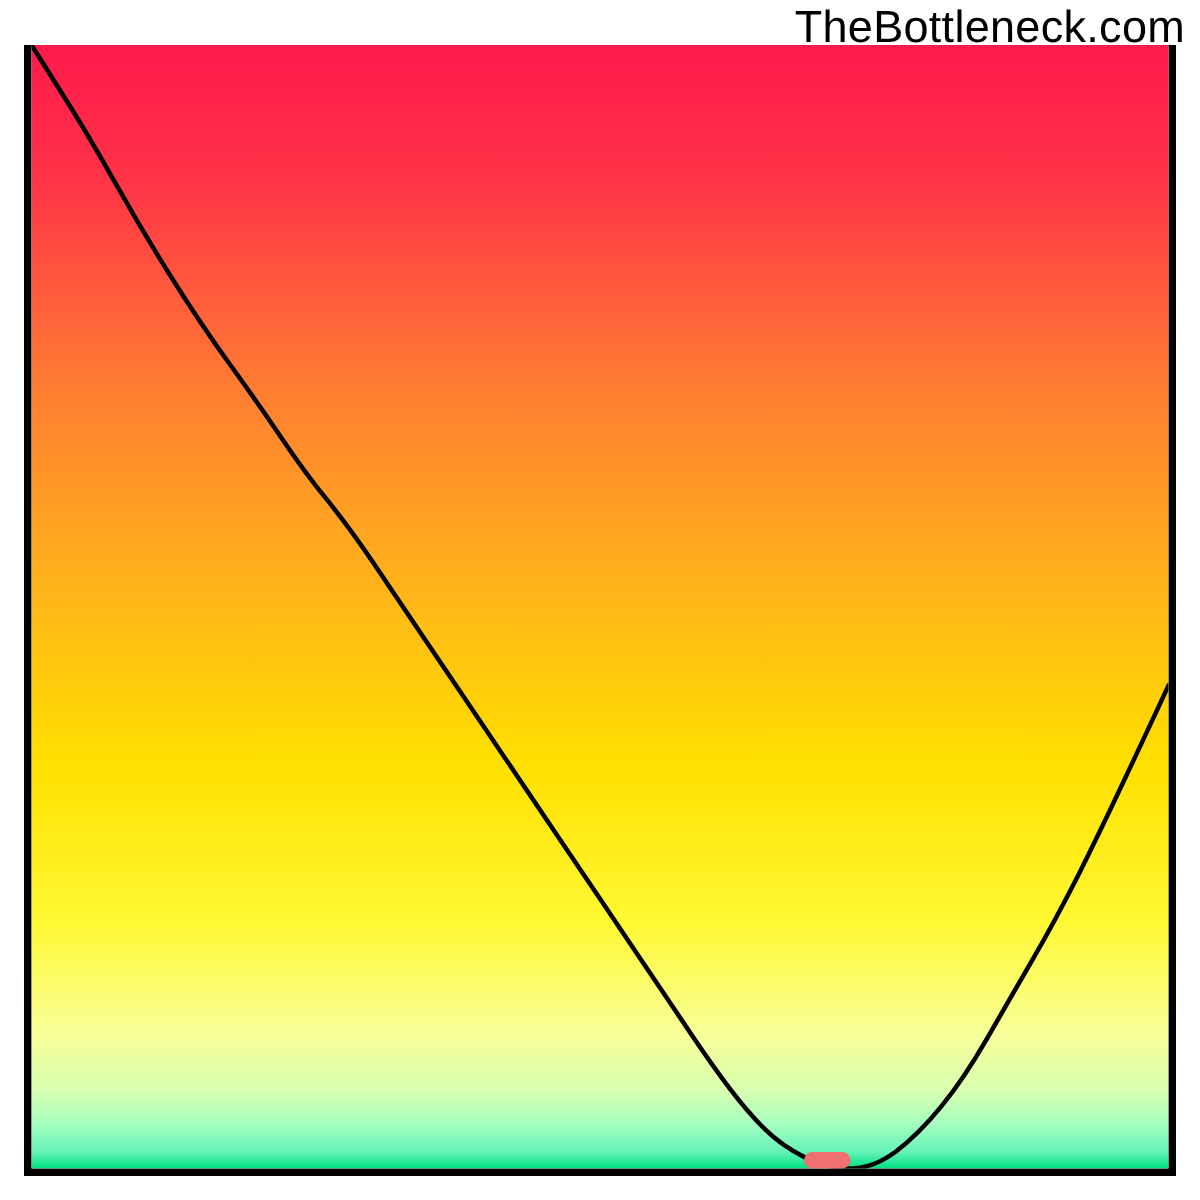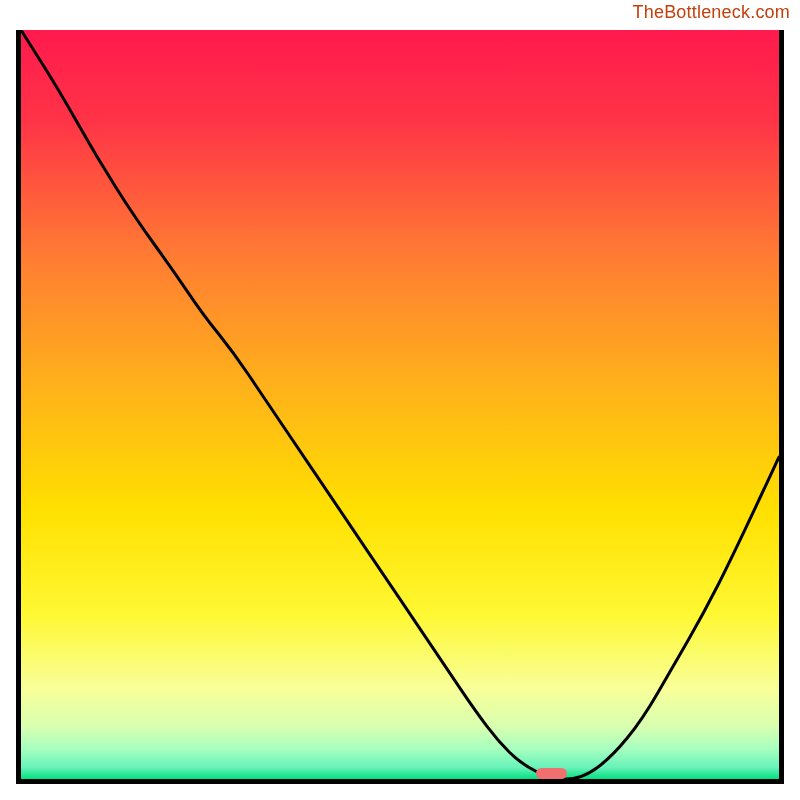--- a/index.html
+++ b/index.html
@@ -7,22 +7,22 @@
     padding: 0;
     width: 800px;
     height: 800px;
     background: #ffffff;
     font-family: Arial, Helvetica, sans-serif;
   }
   .attribution {
     position: absolute;
     top: 2px;
     right: 10px;
-    color: #c2410c;
-    font-size: 18px;
+    color: #000000;
+    font-size: 30px;
     letter-spacing: 0.2px;
   }
   .plot-frame {
     position: absolute;
     left: 16px;
     top: 30px;
     width: 768px;
     height: 754px;
     border-left: 5px solid #000;
     border-right: 5px solid #000;

